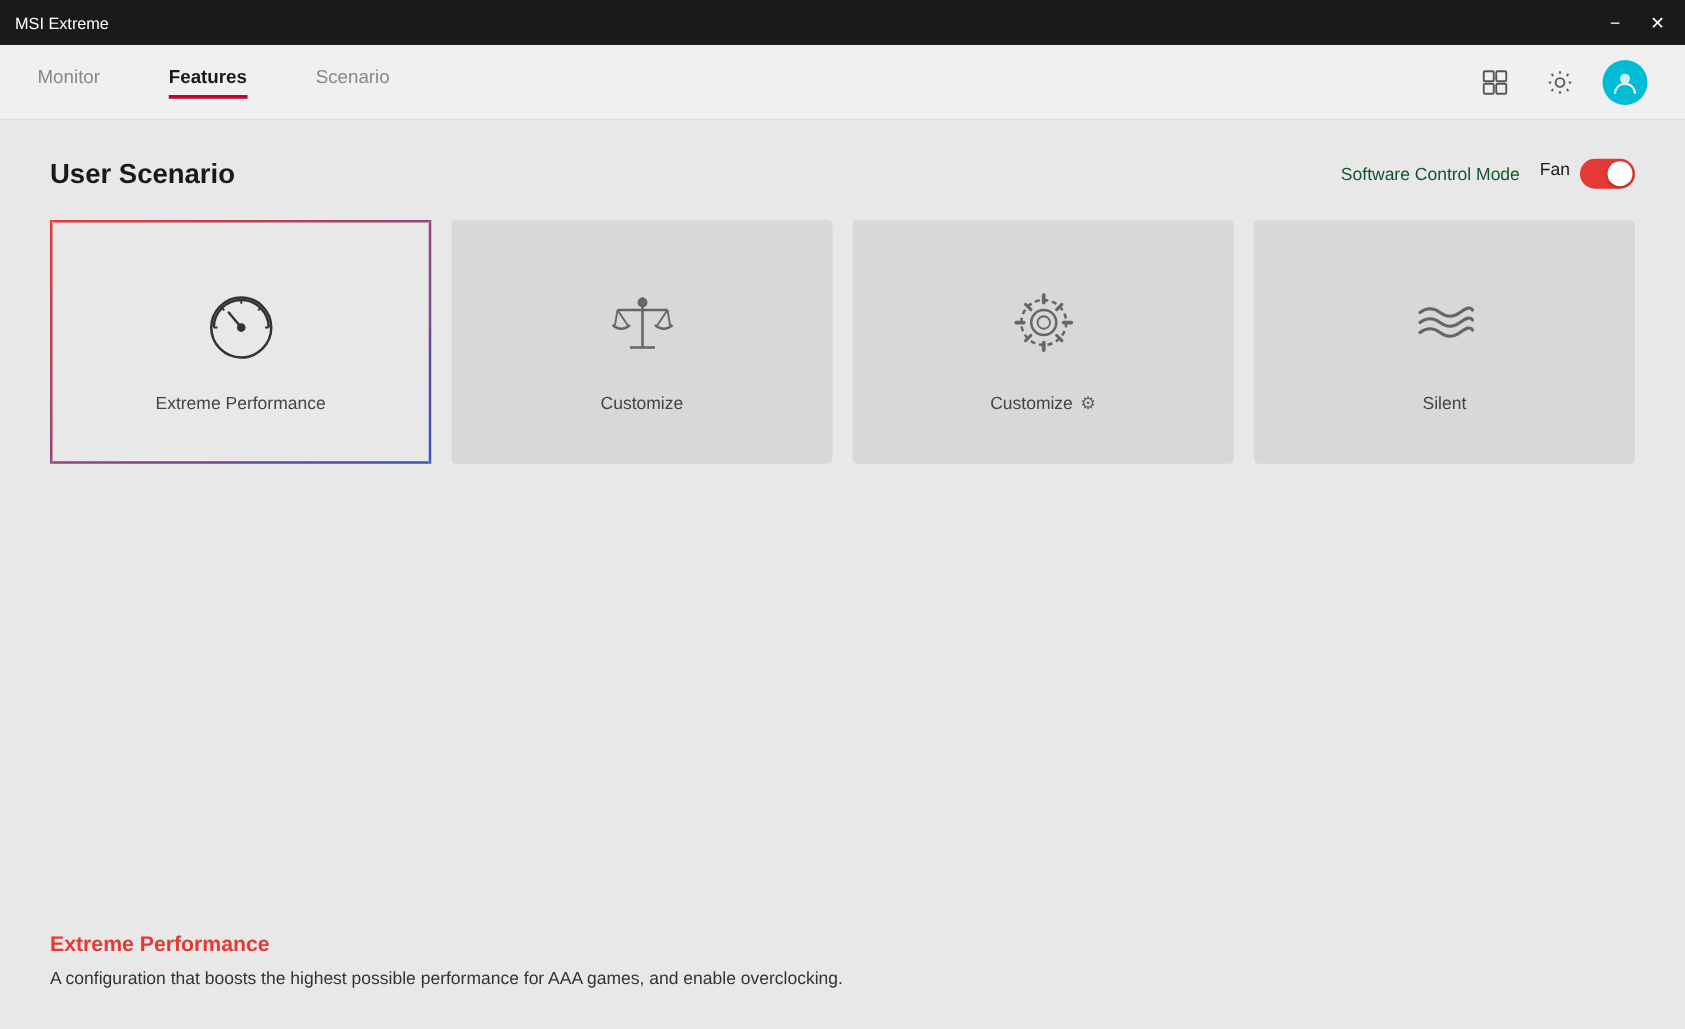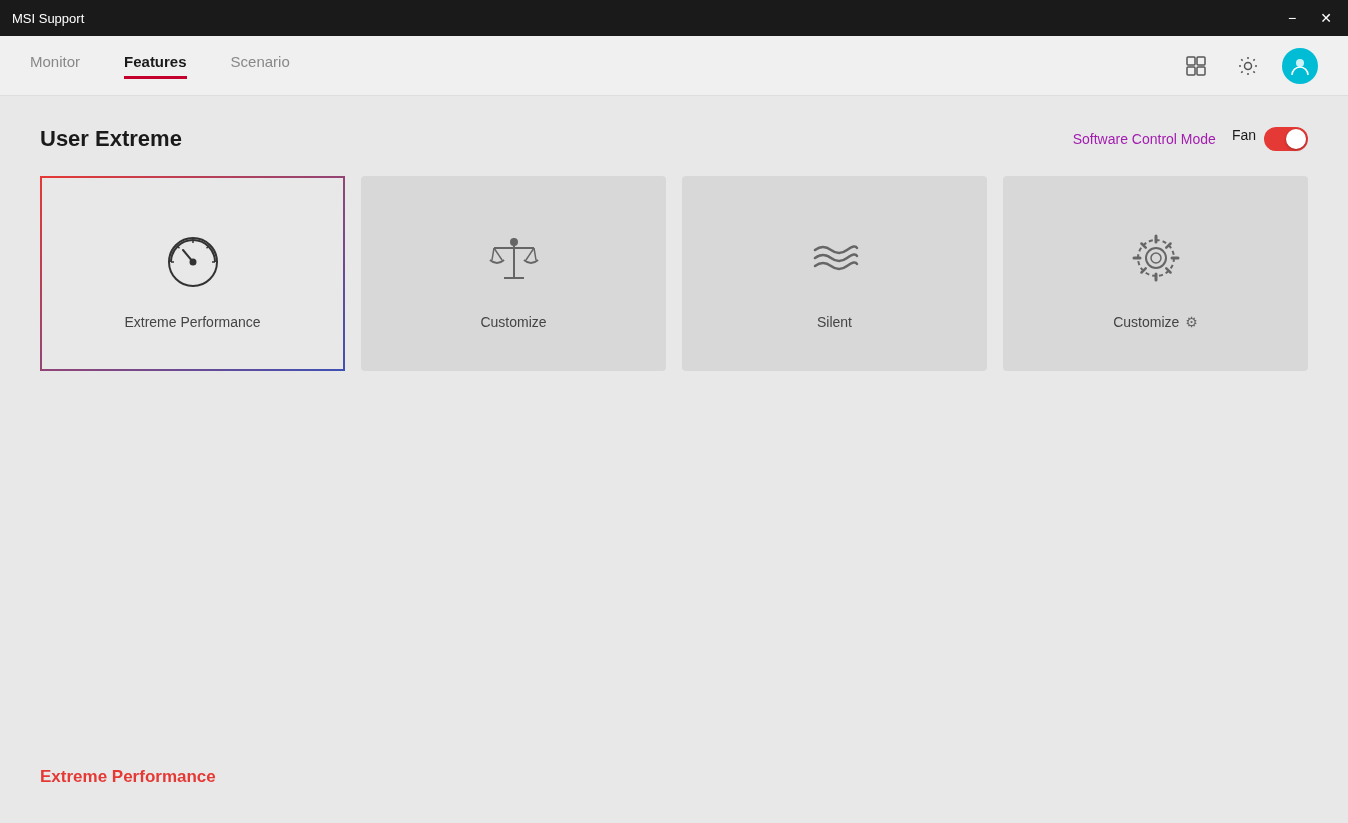--- a/index.html
+++ b/index.html
@@ -46,21 +46,21 @@
       height: 60px;
       display: flex;
       align-items: center;
       padding: 0 30px;
       border-bottom: 1px solid #ddd;
       flex-shrink: 0;
       position: relative;
     }
     .nav-tabs {
       display: flex;
-      gap: 44px;
+      gap: 55px;
       align-items: flex-end;
     }
     .nav-tab {
       font-size: 15px;
       color: #888;
       cursor: pointer;
       padding-bottom: 6px;
       border-bottom: 3px solid transparent;
       font-weight: 400;
     }
@@ -114,21 +114,21 @@
       font-weight: 700;
       color: #1a1a1a;
     }
     .section-controls {
       display: flex;
       align-items: center;
       gap: 16px;
     }
     .control-mode-label {
       font-size: 14px;
-      color: #a21caf;
+      color: #14532d;
     }
     .fan-label {
       font-size: 14px;
       color: #1a1a1a;
       font-weight: 500;
     }
     
     .toggle-container {
       display: flex;
       align-items: flex-start;
@@ -224,21 +224,21 @@
     .grid-icon-svg {
       stroke: #555;
       fill: none;
       stroke-width: 1.5;
     }
   </style>
 </head>
 <body>
 
 <div class="titlebar">
-  <span class="titlebar-title">MSI Support</span>
+  <span class="titlebar-title">MSI Extreme</span>
   <div class="titlebar-controls">
     <button class="titlebar-btn">−</button>
     <button class="titlebar-btn">✕</button>
   </div>
 </div>
 
 <div class="navbar">
   <div class="nav-tabs">
     <div class="nav-tab">Monitor</div>
     <div class="nav-tab active">Features</div>
@@ -264,21 +264,21 @@
         <circle cx="11" cy="8" r="4" fill="white" opacity="0.8"></circle>
         <path d="M3 20c0-4.4 3.6-8 8-8s8 3.6 8 8" stroke="white" stroke-width="1.5" fill="none"></path>
       </svg>
     </div>
   </div>
 </div>
 
 <div class="main-content" style="position:relative;">
 
   <div class="section-header">
-    <h2 class="section-title">User Extreme</h2>
+    <h2 class="section-title">User Scenario</h2>
     <div class="section-controls">
       <span class="control-mode-label">Software Control Mode</span>
       <div class="toggle-container">
         <span class="fan-label">Fan</span>
         <div class="toggle">
           <div class="toggle-knob"></div>
         </div>
       </div>
     </div>
   </div>
@@ -326,46 +326,47 @@
           <line x1="56" y1="26" x2="58" y2="38" stroke="#666" stroke-width="1.5"></line>
 
           <path d="M46 38 Q53 44 60 38" stroke="#666" stroke-width="2" fill="none"></path>
         </svg>
       </div>
       <span class="card-label">Customize</span>
     </div>
 
     <div class="card">
       <div class="card-icon">
+        <svg width="72" height="72" viewBox="0 0 72 72" fill="none" stroke="#666" stroke-width="2">
+          <circle cx="36" cy="36" r="10"></circle>
+          <circle cx="36" cy="36" r="5" stroke="#666" stroke-width="1.5"></circle>
+
+          <path d="M36 14v6M36 52v6M14 36h6M52 36h6" stroke-width="3" stroke-linecap="round"></path>
+          <path d="M21.5 21.5l4.2 4.2M46.3 46.3l4.2 4.2M50.5 21.5l-4.2 4.2M25.7 46.3l-4.2 4.2" stroke-width="2.5" stroke-linecap="round"></path>
+
+          <circle cx="36" cy="36" r="18" stroke-dasharray="4 3"></circle>
+        </svg>
+      </div>
+      <div class="card-label">
+        <span>Customize</span>
+        <span class="customize-gear">⚙</span>
+      </div>
+    </div>
+
+    <div class="card">
+      <div class="card-icon">
         <svg width="72" height="72" viewBox="0 0 72 72" fill="none" stroke="#666" stroke-width="2.5">
           <path d="M16 28 Q24 22 32 28 Q40 34 48 28 Q56 22 58 26" stroke-linecap="round"></path>
           <path d="M16 36 Q24 30 32 36 Q40 42 48 36 Q56 30 58 34" stroke-linecap="round"></path>
           <path d="M16 44 Q24 38 32 44 Q40 50 48 44 Q56 38 58 42" stroke-linecap="round"></path>
         </svg>
       </div>
       <span class="card-label">Silent</span>
     </div>
 
-    <div class="card">
-      <div class="card-icon">
-        <svg width="72" height="72" viewBox="0 0 72 72" fill="none" stroke="#666" stroke-width="2">
-          <circle cx="36" cy="36" r="10"></circle>
-          <circle cx="36" cy="36" r="5" stroke="#666" stroke-width="1.5"></circle>
-
-          <path d="M36 14v6M36 52v6M14 36h6M52 36h6" stroke-width="3" stroke-linecap="round"></path>
-          <path d="M21.5 21.5l4.2 4.2M46.3 46.3l4.2 4.2M50.5 21.5l-4.2 4.2M25.7 46.3l-4.2 4.2" stroke-width="2.5" stroke-linecap="round"></path>
-
-          <circle cx="36" cy="36" r="18" stroke-dasharray="4 3"></circle>
-        </svg>
-      </div>
-      <div class="card-label">
-        <span>Customize</span>
-        <span class="customize-gear">⚙</span>
-      </div>
-    </div>
-
   </div>
 
   <div class="description-section">
     <div class="desc-title">Extreme Performance</div>
+    <div class="desc-text">A configuration that boosts the highest possible performance for AAA games, and enable overclocking.</div>
   </div>
 
 </div>
 
 </body></html>

